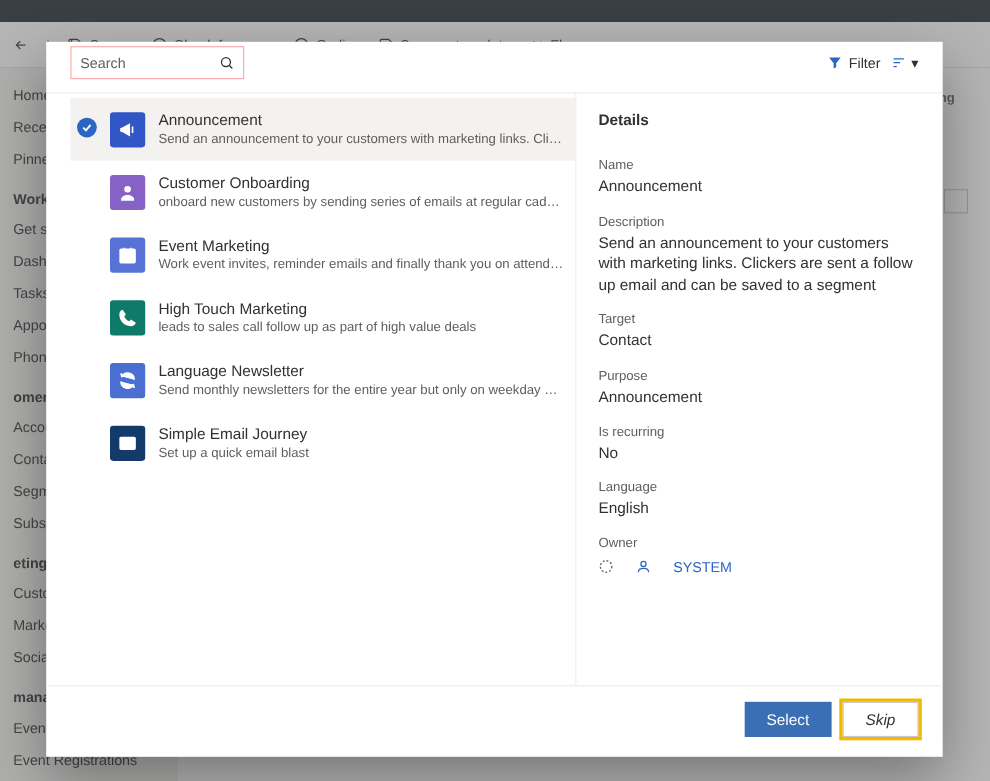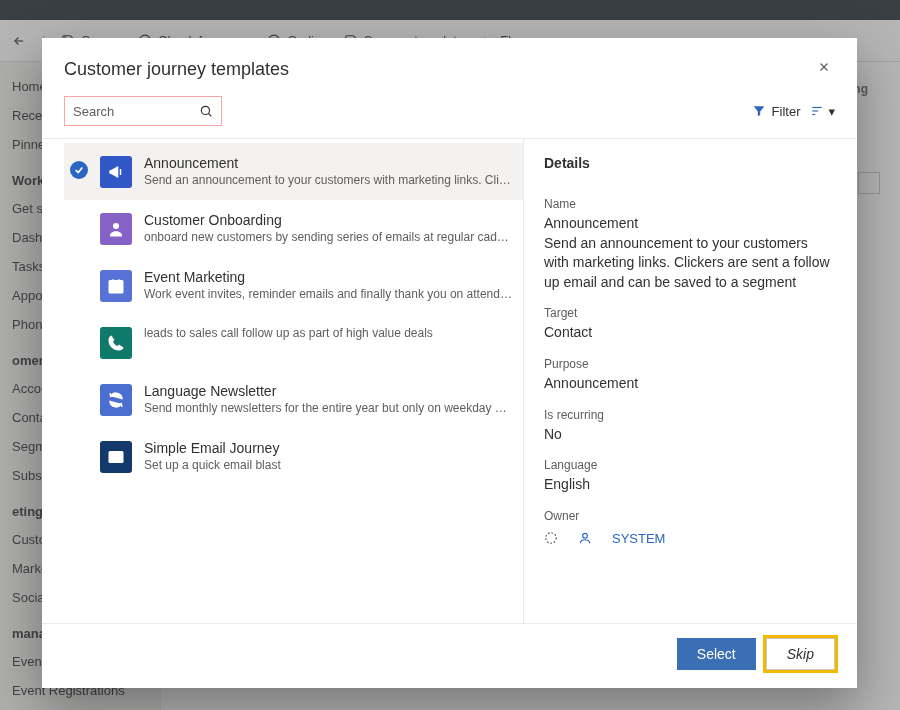--- a/index.html
+++ b/index.html
@@ -153,29 +153,20 @@
     </div>
     <div style="position:absolute; right:20px; top:110px;">
       <span class="swatch"></span>
     </div>
   </div>
 </div>
 
 <div class="scrim"></div>
 
 <div class="dialog">
-  <div class="dlg-head">
-    <div class="dlg-title">Customer journey templates</div>
-    <div class="dlg-close">
-      <svg width="14" height="14" viewBox="0 0 24 24" fill="none" stroke="#605e5c" stroke-width="2">
-          <line x1="18" y1="6" x2="6" y2="18"></line>
-          <line x1="6" y1="6" x2="18" y2="18"></line>
-        </svg>
-    </div>
-  </div>
   <div class="dlg-toolbar">
     <div class="search-box">
       <input type="text" placeholder="Search" style="">
       <svg width="14" height="14" viewBox="0 0 24 24" fill="none" stroke="#323130" stroke-width="2">
           <circle cx="11" cy="11" r="7"></circle>
           <line x1="21" y1="21" x2="16" y2="16"></line>
         </svg>
     </div>
     <div class="filter-group">
       <div class="filter-btn">
@@ -243,20 +234,21 @@
           </div>
         </div>
         <div class="tmpl-row">
           <div class="check-spacer"></div>
           <div class="tmpl-icon bg-teal">
             <svg viewBox="0 0 24 24" fill="#fff">
               <path d="M6 2l4 6-2 2c1 3 3 5 6 6l2-2 6 4c-1 3-3 4-6 4C8 22 2 16 2 8c0-3 1-5 4-6z"></path>
             </svg>
           </div>
           <div class="tmpl-text">
+            <div class="tmpl-title">High Touch Marketing</div>
             <div class="tmpl-desc">leads to sales call follow up as part of high value deals</div>
           </div>
         </div>
         <div class="tmpl-row">
           <div class="check-spacer"></div>
           <div class="tmpl-icon bg-blue3">
             <svg viewBox="0 0 24 24" fill="none" stroke="#fff" stroke-width="2">
               <path d="M20 11A8 8 0 0 0 5 7"></path>
               <polyline points="4 3 5 7 9 6"></polyline>
               <path d="M4 13a8 8 0 0 0 15 4"></path>
@@ -282,20 +274,21 @@
           </div>
         </div>
       </div>
 
     <div class="details-pane">
       <h3>Details</h3>
 
       <div class="label">Name</div>
       <div class="val">Announcement</div>
 
+      <div class="label">Description</div>
       <div class="val" style="max-width:290px;">Send an announcement to your customers with marketing links. Clickers are sent a follow up email and can be saved to a segment</div>
 
       <div class="label">Target</div>
       <div class="val">Contact</div>
 
       <div class="label">Purpose</div>
       <div class="val">Announcement</div>
 
       <div class="label">Is recurring</div>
       <div class="val">No</div>

